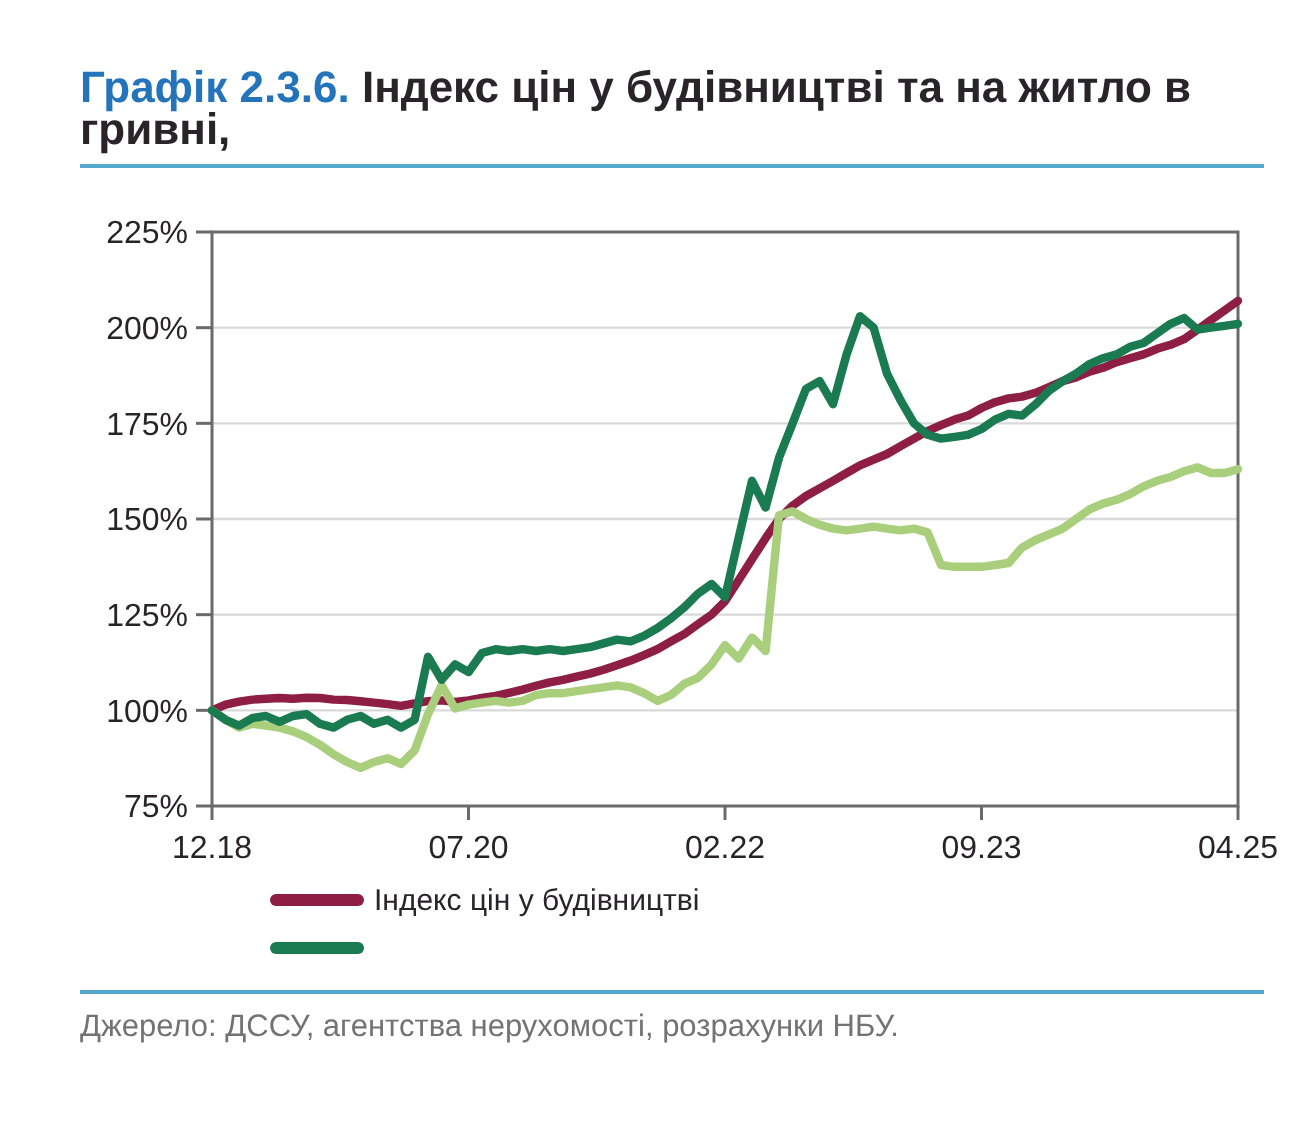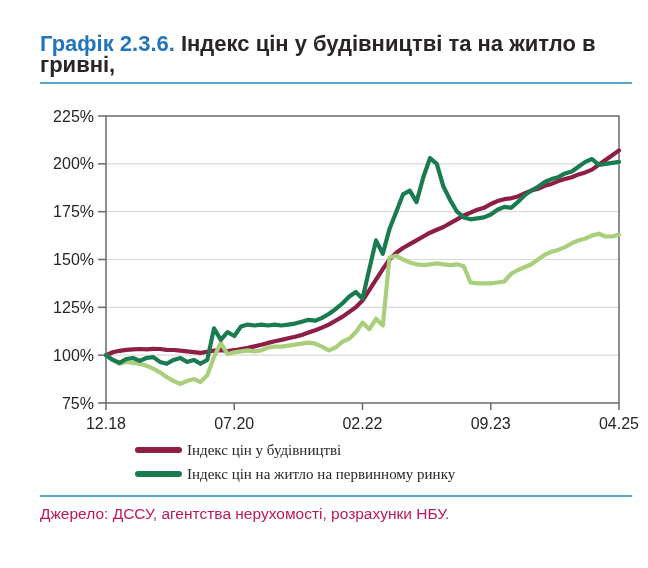--- a/index.html
+++ b/index.html
@@ -8,25 +8,25 @@
     font-family:"Liberation Sans",sans-serif;color:#282427;
   }
   .title{
     margin:33px 16px 0 40px;
     font-size:22px;font-weight:bold;line-height:21px;color:#282427;
   }
   .title .accent{color:#2374BA;}
   .rule{height:2px;background:#54A8CD;margin:7px 16px 0 40px;}
   .rule.bottom{margin-top:9px;}
   svg.chart{display:block;margin-top:14px;}
-  .legend{margin:2px 0 0 135px;font-family:Liberation Serif, serif;}
+  .legend{margin:2px 0 0 135px;}
   .legend-row{display:flex;align-items:center;height:24px;}
   .swatch{width:47px;height:6.5px;border-radius:3.5px;flex:0 0 auto;}
   .legend-label{font-size:15px;margin-left:5px;white-space:nowrap;}
-  .source{margin:8px 16px 0 40px;font-size:15.5px;color:#be185d;}
+  .source{margin:8px 16px 0 40px;font-size:15.5px;color:#737373;}
 </style>
 </head>
 <body>
 
 <div class="title">
   <div><span class="accent">Графік 2.3.6.</span><span> Індекс цін у будівництві та на житло в гривні,</span></div>
 </div>
 <div class="rule"></div>
 
 <svg class="chart" width="648" height="338" xmlns="http://www.w3.org/2000/svg">
@@ -65,18 +65,17 @@
     <polyline points="106.0,257.2 112.8,261.9 119.5,264.8 126.3,261.0 133.0,260.0 139.8,262.9 146.5,260.0 153.3,259.1 160.0,263.9 166.8,265.8 173.5,261.9 180.3,260.0 187.0,263.9 193.8,261.9 200.5,265.8 207.3,261.9 214.0,230.4 220.8,241.9 227.5,234.2 234.3,238.0 241.0,228.5 247.8,226.6 254.5,227.5 261.3,226.6 268.0,227.5 274.8,226.6 281.5,227.5 288.3,226.6 295.0,225.6 301.8,223.7 308.5,221.8 315.3,222.7 322.0,219.9 328.8,216.0 335.5,211.2 342.3,205.5 349.0,198.8 355.8,194.0 362.5,200.7 369.3,171.1 376.0,142.4 382.8,155.8 389.5,130.9 396.3,113.7 403.0,96.4 409.8,92.6 416.5,104.1 423.3,79.2 430.0,60.1 436.8,65.8 443.5,88.8 450.3,102.2 457.0,113.7 463.8,119.4 470.5,121.3 477.3,120.4 484.0,119.4 490.8,116.5 497.5,111.8 504.3,108.9 511.0,109.8 517.8,104.1 524.5,97.4 531.3,92.6 538.0,88.8 544.8,84.0 551.5,81.1 558.3,79.2 565.0,75.4 571.8,73.5 578.5,68.7 585.3,63.9 592.0,61.0 598.8,66.8 605.5,65.8 612.3,64.9 619.0,63.9" fill="none" stroke="#1B7B50" stroke-width="4.2" stroke-linejoin="round" stroke-linecap="round"></polyline>
   </svg>
 
 <div class="legend">
   <div class="legend-row">
     <div class="swatch" style="background: rgb(142, 30, 67);"></div>
     <span class="legend-label">Індекс цін у будівництві</span>
   </div>
   <div class="legend-row">
     <div class="swatch" style="background: rgb(27, 123, 80);"></div>
-    <span class="legend-label">Індекс цін на житло на первинному ринку</span>
   </div>
 </div>
 
 <div class="rule bottom"></div>
 <div class="source">Джерело: ДССУ, агентства нерухомості, розрахунки НБУ.</div>
 
 </body></html>

